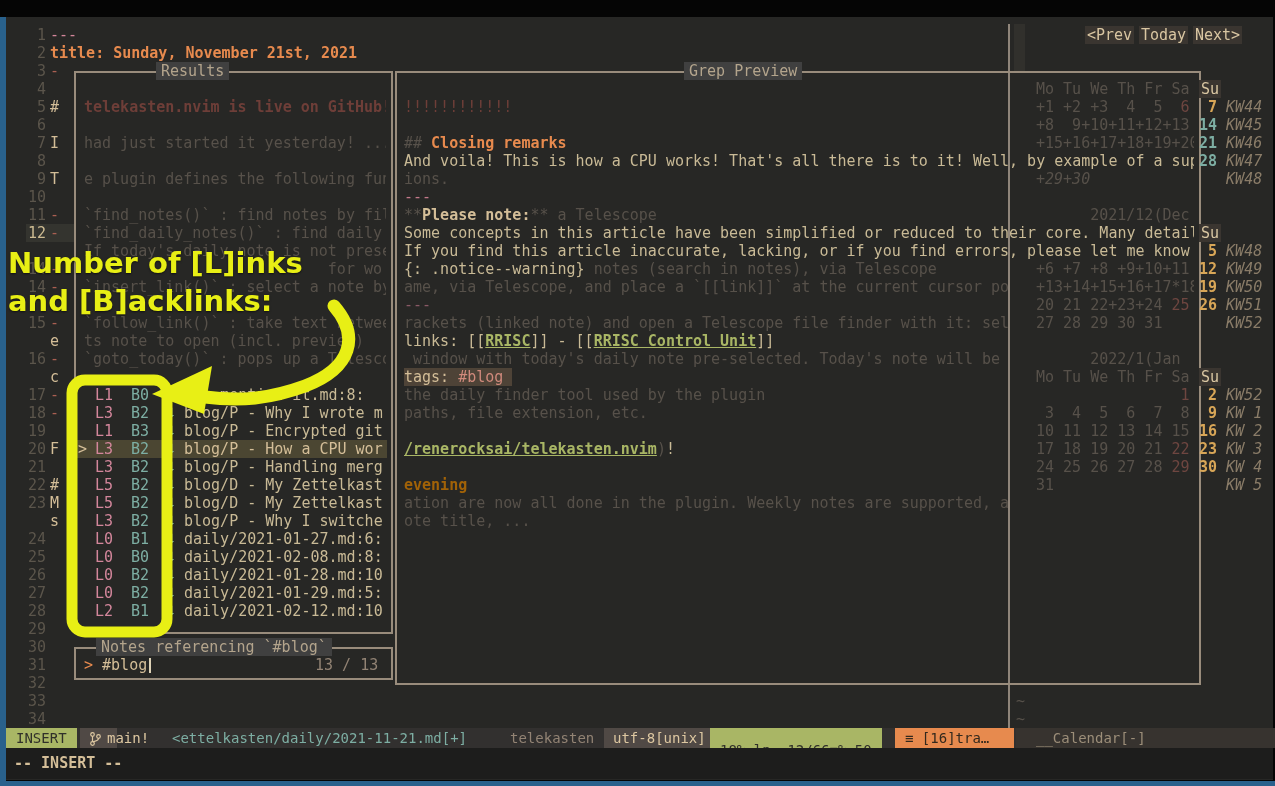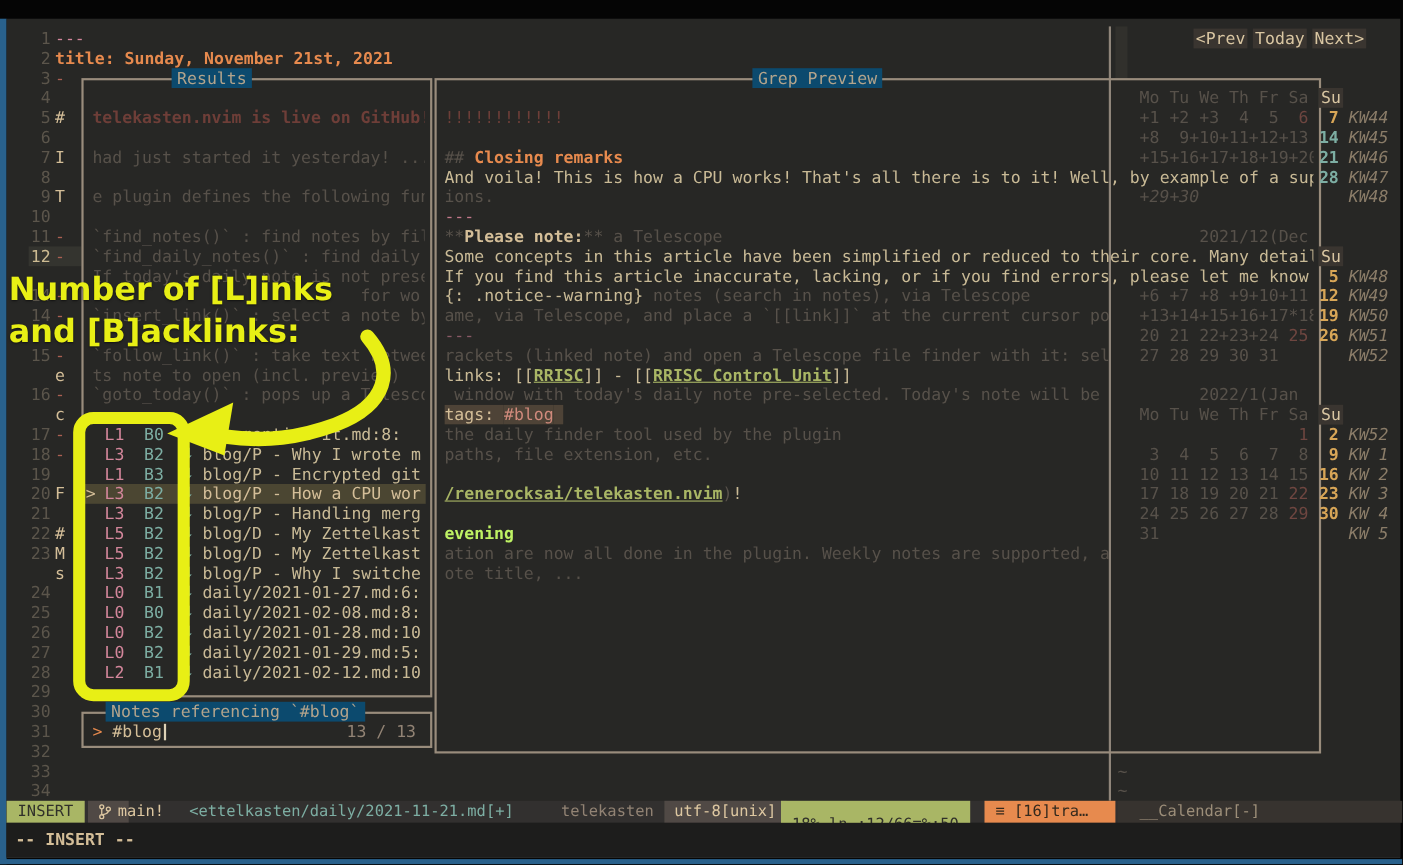--- a/index.html
+++ b/index.html
@@ -15,32 +15,32 @@
   
   .trow{position:absolute;height:18px;line-height:18px;font:15px/18px "DejaVu Sans Mono",monospace;
         white-space:pre;color:#c9ba96;z-index:4;}
   .clipA{width:302px;overflow:hidden}
   .clipB{width:790px;overflow:hidden}
   .clipC{width:158px;overflow:hidden}
   .num{width:38px;text-align:right;color:#5b554b;}
   .numc{color:#cdbb92;}
   
   .fg{color:#d4be98}.tan{color:#c9ba96}.dim{color:#57514a}.dimr{color:#6e3e38}
-  .dimo{color:#bef264}.dimp{color:#8a5a66}.dimred{color:#6e4640}
+  .dimo{color:#a16207}.dimp{color:#8a5a66}.dimred{color:#6e4640}
   .pink{color:#d3869b}.pinkm{color:#c4798b}.orange{color:#e78a4e}.red{color:#aa5f52}
   .teal{color:#7daea3}.yellow{color:#d8a657}.gray{color:#928374}
   .kw{color:#8a7c68}.salmon{color:#d08a7c}
   .b{font-weight:bold}.u{text-decoration:underline}.i{font-style:italic}
   .hl{background:#4e4337}.hl2{background:#3a3530;padding:0 2px;color:#d9c6a2}
   .lnk{color:#a9b665;font-weight:bold;text-decoration:underline}
   .icon-down{font-family:"DejaVu Sans",sans-serif;color:#7daea3;font-size:14px}
   
   .fbox{position:absolute;border:2px solid #998c7c;background:transparent;z-index:3;}
   .ftitle{position:absolute;height:18px;line-height:18px;font:15px/18px "DejaVu Sans Mono",monospace;
-          color:#b3a48c;background:#0c4a6e;padding:0 5px;z-index:4;white-space:pre;}
+          color:#b3a48c;background:#404040;padding:0 5px;z-index:4;white-space:pre;}
   #sel-strip{position:absolute;left:76px;top:440px;width:311px;height:18px;background:#4b4632;z-index:2;}
   #cursorline{position:absolute;left:26px;top:224px;width:48px;height:18px;background:#34342f;z-index:1;}
   #win-sep{position:absolute;left:1008px;top:24px;width:2px;height:704px;background:#8f857a;z-index:2;}
   #cal-block{position:absolute;left:1014px;top:24px;width:11px;height:48px;background:#31302c;z-index:1;}
   #prompt-cursor{position:absolute;left:149px;top:658px;width:2px;height:15px;background:#ded2b6;z-index:5;}
   
   #statusline{position:absolute;left:6px;top:728px;width:1267px;height:20px;background:#32302f;z-index:5;}
   #statusline span{position:absolute;height:20px;line-height:20px;font:14px/20px "DejaVu Sans Mono",monospace;white-space:pre;}
   #sl-mode{left:0;padding:0 10px;background:#a9b665;color:#30302a;font-weight:bold;}
   #sl-branch{left:74px;padding:0 10px;background:#504945;color:#ddc7a1;}

